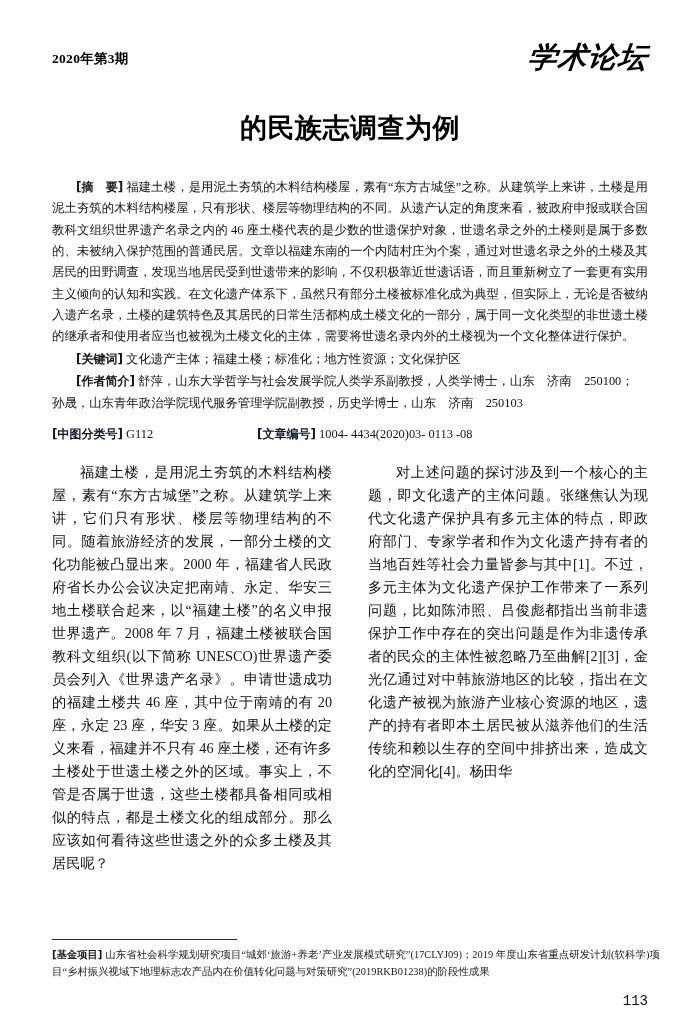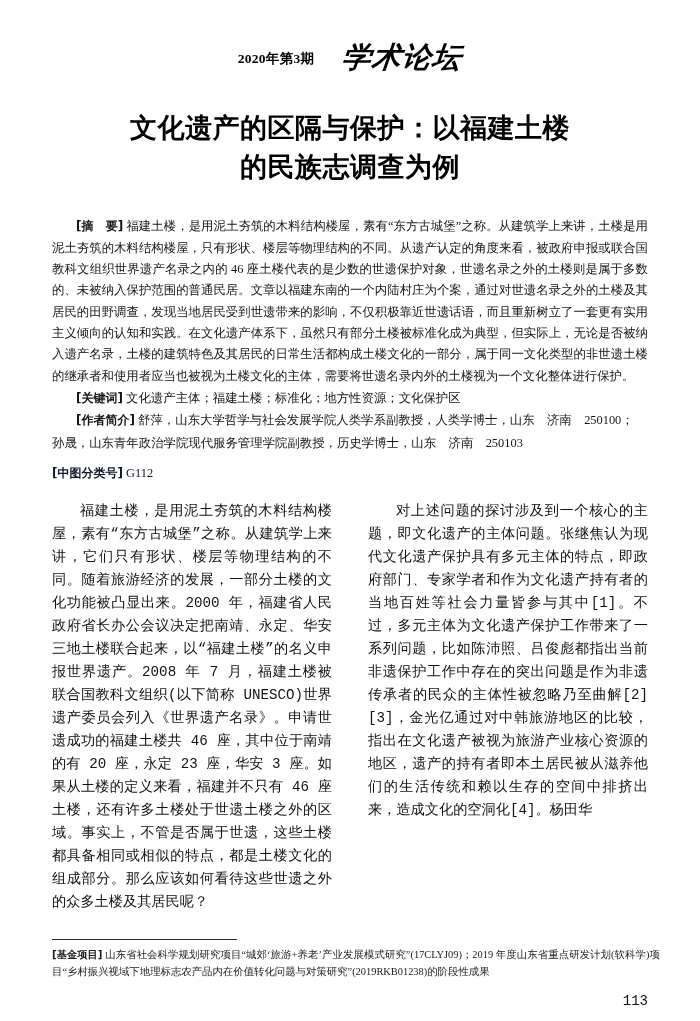--- a/index.html
+++ b/index.html
@@ -22,21 +22,21 @@
     width: 700px;
     height: 1021px;
     box-sizing: border-box;
     padding: 0 52px;
   }
 
   
   .masthead {
     display: flex;
     align-items: flex-end;
-    justify-content: center;
+    justify-content: space-between;
     gap: 28px;
     padding-top: 22px;
     height: 52px;
   }
   .issue-line {
     font-family: "Liberation Serif", "DejaVu Serif", serif;
     font-size: 13.5px;
     font-weight: 700;
     letter-spacing: 0.3px;
     color: #000;
@@ -115,21 +115,20 @@
   .code-cell.c1 { width: 205px; }
   .code-cell.c2 { width: 170px; }
   .code-cell.c3 { flex: 1; }
 
   
   .body-cols {
     margin-top: 16px;
     display: flex;
     gap: 36px;
     height: 330px;
-    font-family: Liberation Mono, monospace;
   }
   .col {
     width: 287px;
     font-size: 14.2px;
     line-height: 1.62;
     text-align: justify;
     text-justify: inter-character;
     color: #111;
   }
   .col p {
@@ -174,21 +173,20 @@
 
 <div class="page">
 
   <div class="masthead">
     <div class="issue-line">2020年第3期</div>
     <div class="journal-logo">学术论坛</div>
   </div>
 
   <div class="title-block">
     <h1 class="article-title">
-      <span>文化遗产的区隔与保护：以福建土楼</span>
       <span class="title-line2">的民族志调查为例</span>
     </h1>
   </div>
 
   <div class="meta-block">
 
     <p class="abstract-para">
       <span class="tag">[摘　要]</span>
       <span>福建土楼，是用泥土夯筑的木料结构楼屋，素有“东方古城堡”之称。从建筑学上来讲，土楼是用泥土夯筑的木料结构楼屋，只有形状、楼层等物理结构的不同。从遗产认定的角度来看，被政府申报或联合国教科文组织世界遗产名录之内的 46 座土楼代表的是少数的世遗保护对象，世遗名录之外的土楼则是属于多数的、未被纳入保护范围的普通民居。文章以福建东南的一个内陆村庄为个案，通过对世遗名录之外的土楼及其居民的田野调查，发现当地居民受到世遗带来的影响，不仅积极靠近世遗话语，而且重新树立了一套更有实用主义倾向的认知和实践。在文化遗产体系下，虽然只有部分土楼被标准化成为典型，但实际上，无论是否被纳入遗产名录，土楼的建筑特色及其居民的日常生活都构成土楼文化的一部分，属于同一文化类型的非世遗土楼的继承者和使用者应当也被视为土楼文化的主体，需要将世遗名录内外的土楼视为一个文化整体进行保护。</span>
     </p>
@@ -204,20 +202,24 @@
     </p>
     <p class="bio-row2">
       <span>孙晟，山东青年政治学院现代服务管理学院副教授，历史学博士，山东　济南　250103</span>
     </p>
 
     <div class="codes-row">
       <div class="code-cell c1">
         <span class="tag">[中图分类号]</span>
         <span>G112</span>
       </div>
+      <div class="code-cell c3">
+        <span class="tag">[文章编号]</span>
+        <span>1004- 4434(2020)03- 0113 -08</span>
+      </div>
     </div>
   </div>
 
   <div class="body-cols">
     <div class="col">
       <p>福建土楼，是用泥土夯筑的木料结构楼屋，素有“东方古城堡”之称。从建筑学上来讲，它们只有形状、楼层等物理结构的不同。随着旅游经济的发展，一部分土楼的文化功能被凸显出来。2000 年，福建省人民政府省长办公会议决定把南靖、永定、华安三地土楼联合起来，以“福建土楼”的名义申报世界遗产。2008 年 7 月，福建土楼被联合国教科文组织(以下简称 UNESCO)世界遗产委员会列入《世界遗产名录》。申请世遗成功的福建土楼共 46 座，其中位于南靖的有 20 座，永定 23 座，华安 3 座。如果从土楼的定义来看，福建并不只有 46 座土楼，还有许多土楼处于世遗土楼之外的区域。事实上，不管是否属于世遗，这些土楼都具备相同或相似的特点，都是土楼文化的组成部分。那么应该如何看待这些世遗之外的众多土楼及其居民呢？</p>
     </div>
     <div class="col">
       <p>对上述问题的探讨涉及到一个核心的主题，即文化遗产的主体问题。张继焦认为现代文化遗产保护具有多元主体的特点，即政府部门、专家学者和作为文化遗产持有者的当地百姓等社会力量皆参与其中[1]。不过，多元主体为文化遗产保护工作带来了一系列问题，比如陈沛照、吕俊彪都指出当前非遗保护工作中存在的突出问题是作为非遗传承者的民众的主体性被忽略乃至曲解[2][3]，金光亿通过对中韩旅游地区的比较，指出在文化遗产被视为旅游产业核心资源的地区，遗产的持有者即本土居民被从滋养他们的生活传统和赖以生存的空间中排挤出来，造成文化的空洞化[4]。杨田华</p>
     </div>

